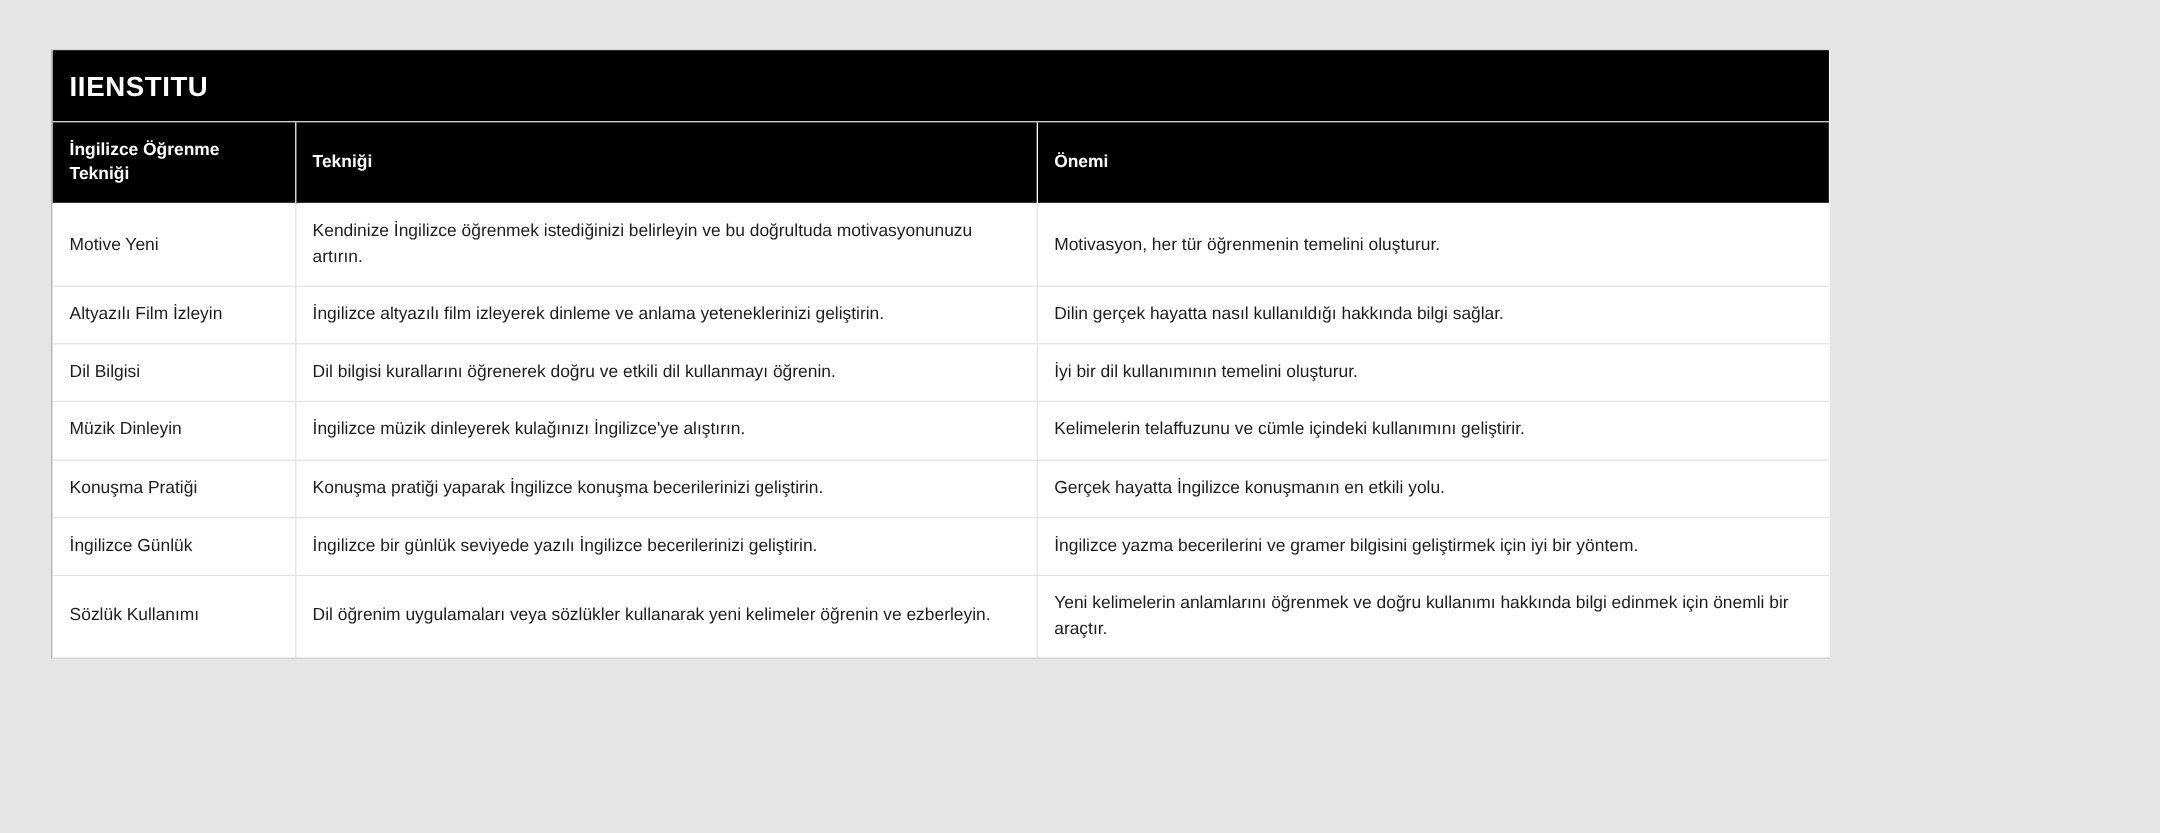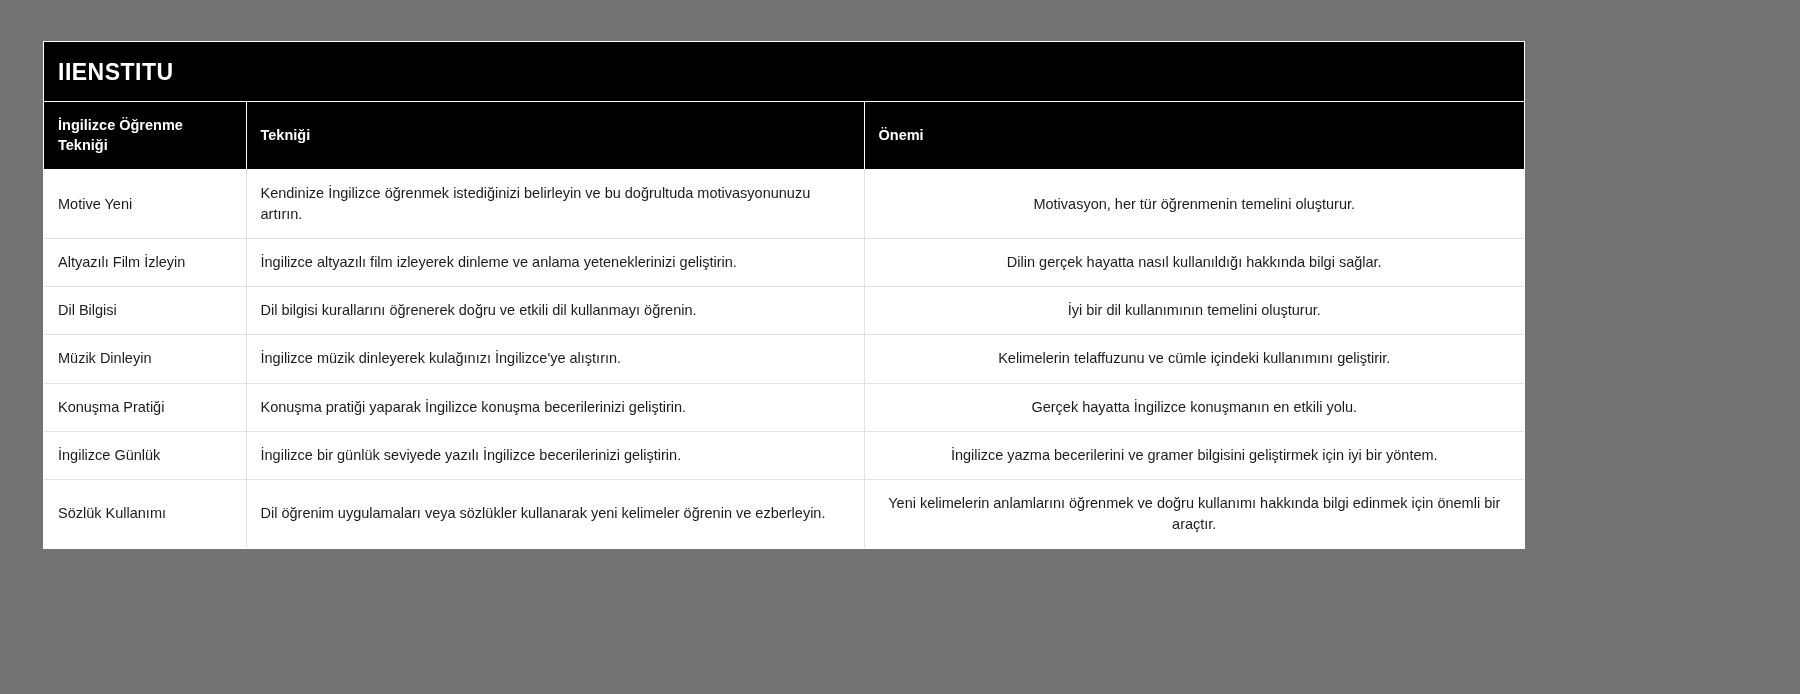--- a/index.html
+++ b/index.html
@@ -7,21 +7,21 @@
     width: 1800px;
     height: 694px;
     background: #000000;
     font-family: "Liberation Sans", sans-serif;
     overflow: hidden;
   }
   .page {
     position: relative;
     width: 1800px;
     height: 694px;
-    background: #737373;
+    background: #e5e5e5;
   }
   .table-wrap {
     position: absolute;
     left: 43px;
     top: 41px;
     width: 1482px;
     border: 1px solid #ffffff;
     background: #000000;
   }
   
@@ -68,21 +68,21 @@
     color: #1c1c1c;
     font-size: 14.5px;
     font-weight: normal;
     text-align: left;
     vertical-align: middle;
     padding: 13px 14px;
     border-right: 1px solid #e2e2e2;
     border-bottom: 1px solid #e2e2e2;
     line-height: 1.45;
   }
-  tbody td:last-child { border-right: none; text-align: center; }
+  tbody td:last-child { border-right: none; }
   tbody tr:last-child td { border-bottom: none; }
 
   tbody td.col-technique { white-space: nowrap; }
 </style>
 </head>
 <body>
 
 <div class="page">
   <div class="table-wrap">
 

